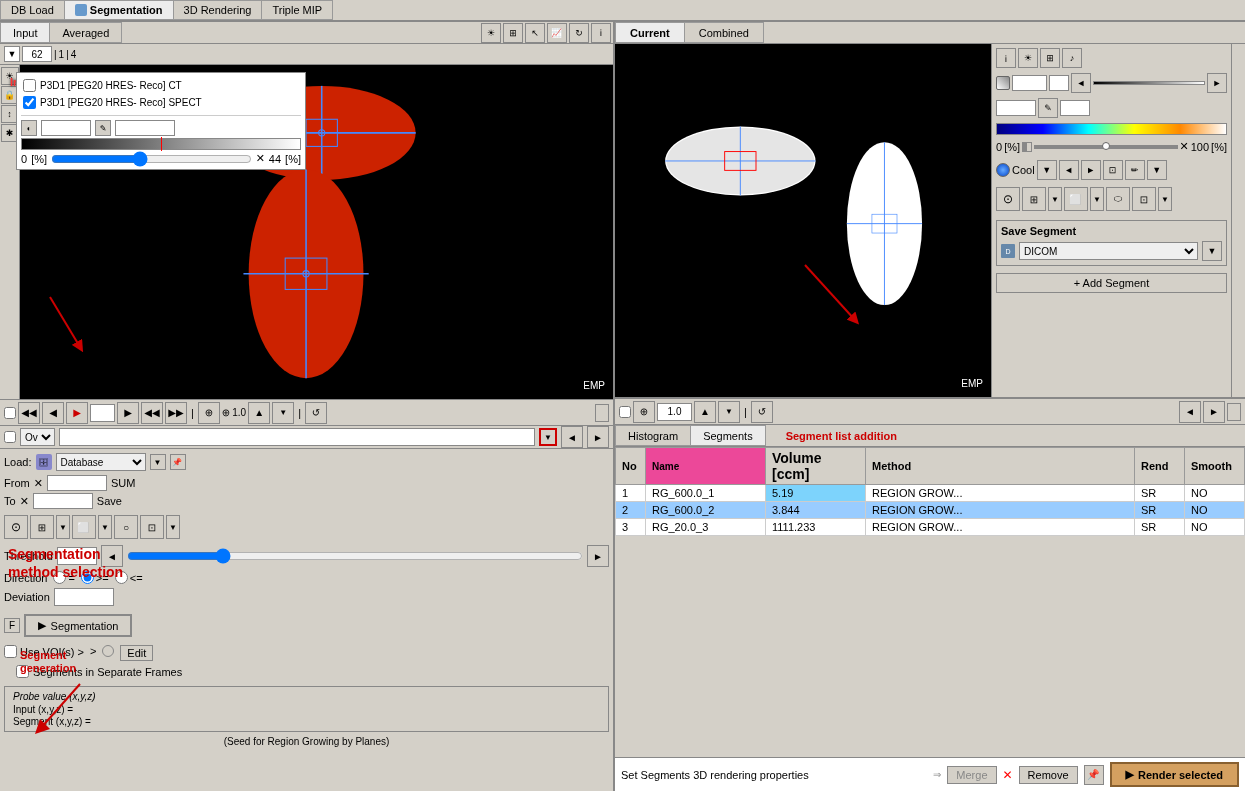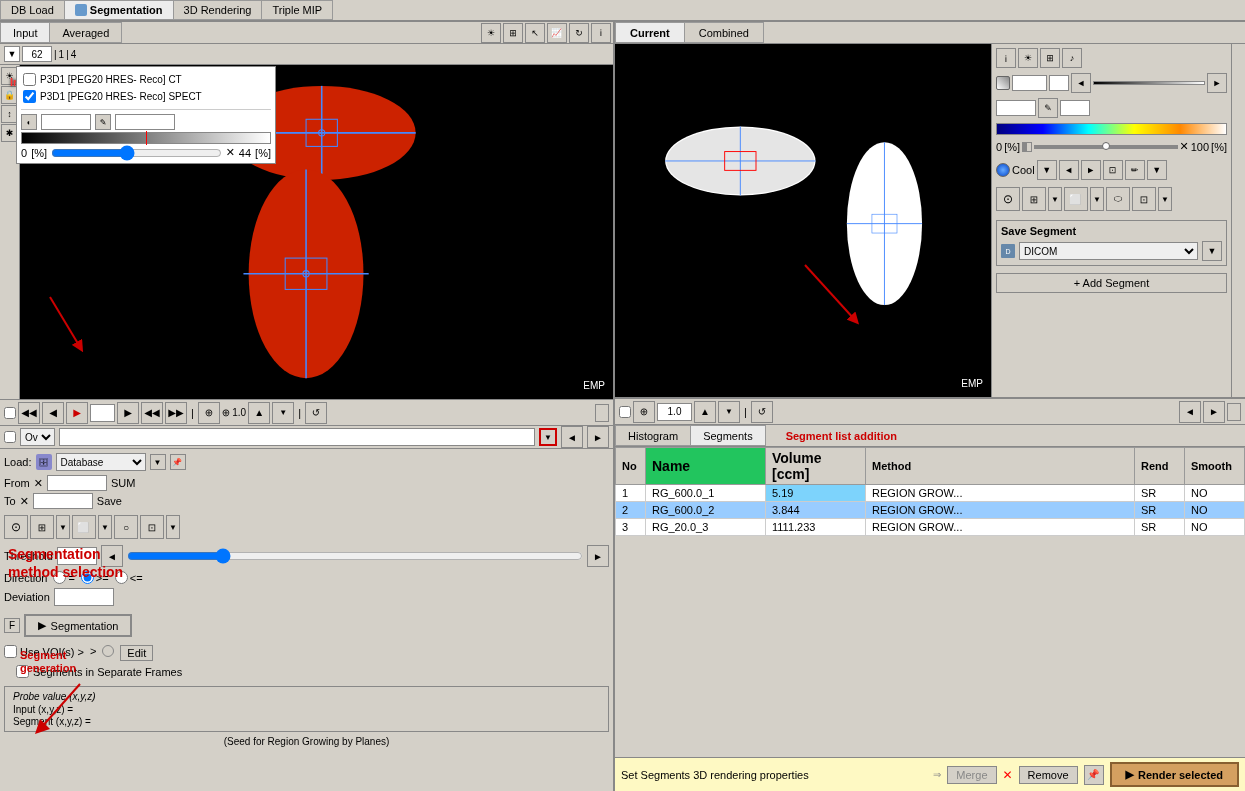--- a/index.html
+++ b/index.html
@@ -56,21 +56,21 @@
       </div>
 
       <div style="display:flex; align-items:center; gap:2px; padding:2px 4px; background:#d4d0c8; border-bottom:1px solid #888; position:relative;">
         <div style="width:16px;height:16px;border:1px solid #888;background:white;cursor:pointer;display:flex;align-items:center;justify-content:center;font-size:9px;">▼</div>
         <span style="border:1px solid #888;background:white;width:30px;height:16px;display:inline-flex;align-items:center;justify-content:center;font-size:10px;">62</span>
         <span style="font-size:10px;">|</span>
         <span style="font-size:10px;">1</span>
         <span style="font-size:10px;">|</span>
         <span style="font-size:10px;">4</span>
 
-        <div style="position:absolute;top:22px;left:16px;background:white;border:1px solid #888;z-index:30;width:260px;padding:4px;">
+        <div style="position:absolute;top:28px;left:16px;background:white;border:1px solid #888;z-index:30;width:290px;padding:4px;">
           <div style="display:flex;align-items:center;gap:4px;padding:2px 2px;">
             <input type="checkbox" style="">
             <span style="font-size:10px;">P3D1 [PEG20 HRES- Reco] CT</span>
           </div>
           <div style="display:flex;align-items:center;gap:4px;padding:2px 2px;">
             <input type="checkbox" checked="" style="">
             <span style="font-size:10px;">P3D1 [PEG20 HRES- Reco] SPECT</span>
           </div>
 
           <div style="margin-top:4px;border-top:1px solid #ccc;padding-top:4px;">
@@ -440,21 +440,21 @@
           <div style="margin-left:20px;color:#cc0000;font-weight:bold;font-size:14px;display:flex;align-items:center;pointer-events:none;">
             <span>Segment list addition</span>
           </div>
         </div>
 
         <div style="flex:1;overflow-y:auto;">
           <table style="width:100%;border-collapse:collapse;">
             <thead>
               <tr>
                 <th style="background:#d4d0c8;border:1px solid #999;padding:2px 6px;font-size:11px;width:30px;">No</th>
-                <th style="background:#22c55e;border:1px solid #999;padding:2px 6px;font-size:14px;width:120px;">Name</th>
+                <th style="background:#ec4899;border:1px solid #999;padding:2px 6px;font-size:10px;width:120px;">Name</th>
                 <th style="background:#d4d0c8;border:1px solid #999;padding:2px 6px;font-size:14px;width:100px;">Volume [ccm]</th>
                 <th style="background:#d4d0c8;border:1px solid #999;padding:2px 6px;font-size:11px;flex:1;">Method</th>
                 <th style="background:#d4d0c8;border:1px solid #999;padding:2px 6px;font-size:11px;width:50px;">Rend</th>
                 <th style="background:#d4d0c8;border:1px solid #999;padding:2px 6px;font-size:11px;width:60px;">Smooth</th>
               </tr>
             </thead>
             <tbody id="segment-tbody">
 
             <tr>
                   <td style="border: 1px solid rgb(204, 204, 204); padding: 2px 6px; font-size: 11px; background: white;">1</td>
@@ -477,21 +477,21 @@
                   <td style="border: 1px solid rgb(204, 204, 204); padding: 2px 6px; font-size: 11px; background: white;">RG_20.0_3</td>
                   <td style="border: 1px solid rgb(204, 204, 204); padding: 2px 6px; font-size: 11px; background: white;">1111.233</td>
                   <td style="border: 1px solid rgb(204, 204, 204); padding: 2px 6px; font-size: 11px; background: white;">REGION GROW...</td>
                   <td style="border: 1px solid rgb(204, 204, 204); padding: 2px 6px; font-size: 11px; background: white;">SR</td>
                   <td style="border: 1px solid rgb(204, 204, 204); padding: 2px 6px; font-size: 11px; background: white;">NO</td>
                 </tr>
               </tbody>
           </table>
         </div>
 
-        <div style="display:flex;align-items:center;background:#fef9c3;border-top:1px solid #888;height:34px;padding:2px 6px;gap:6px;">
+        <div style="display:flex;align-items:center;background:#ffffff;border-top:1px solid #888;height:34px;padding:2px 6px;gap:6px;">
           <span style="font-size:11px;">Set Segments 3D rendering properties</span>
           <div style="flex:1;"></div>
           <div style="display:flex;align-items:center;gap:2px;color:#888;font-size:10px;">⇒</div>
           <button style="background:#d4d0c8;border:1px solid #888;padding:2px 8px;cursor:pointer;font-size:11px;color:#888;">
             <span>Merge</span>
           </button>
           <span style="color:red;font-size:12px;">✕</span>
           <button style="background:#d4d0c8;border:1px solid #888;padding:2px 8px;cursor:pointer;font-size:11px;">
             <span>Remove</span>
           </button>

